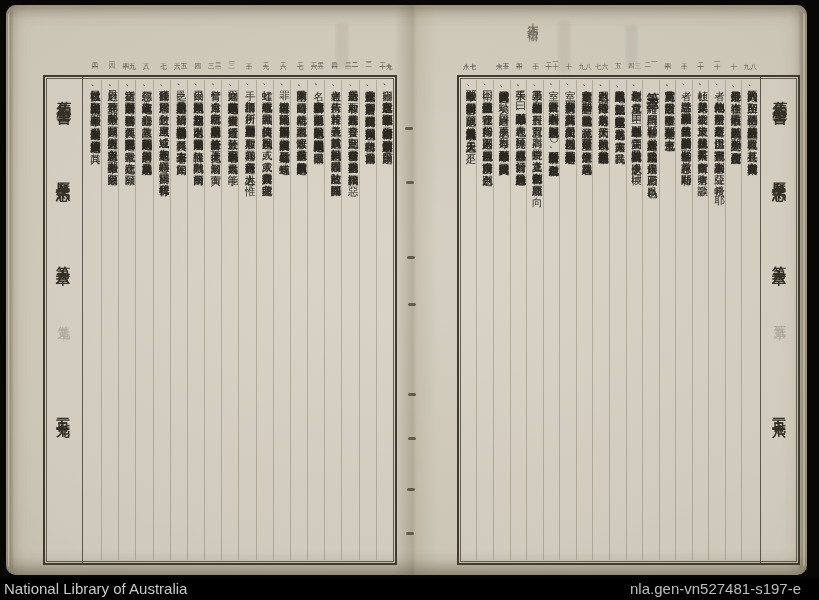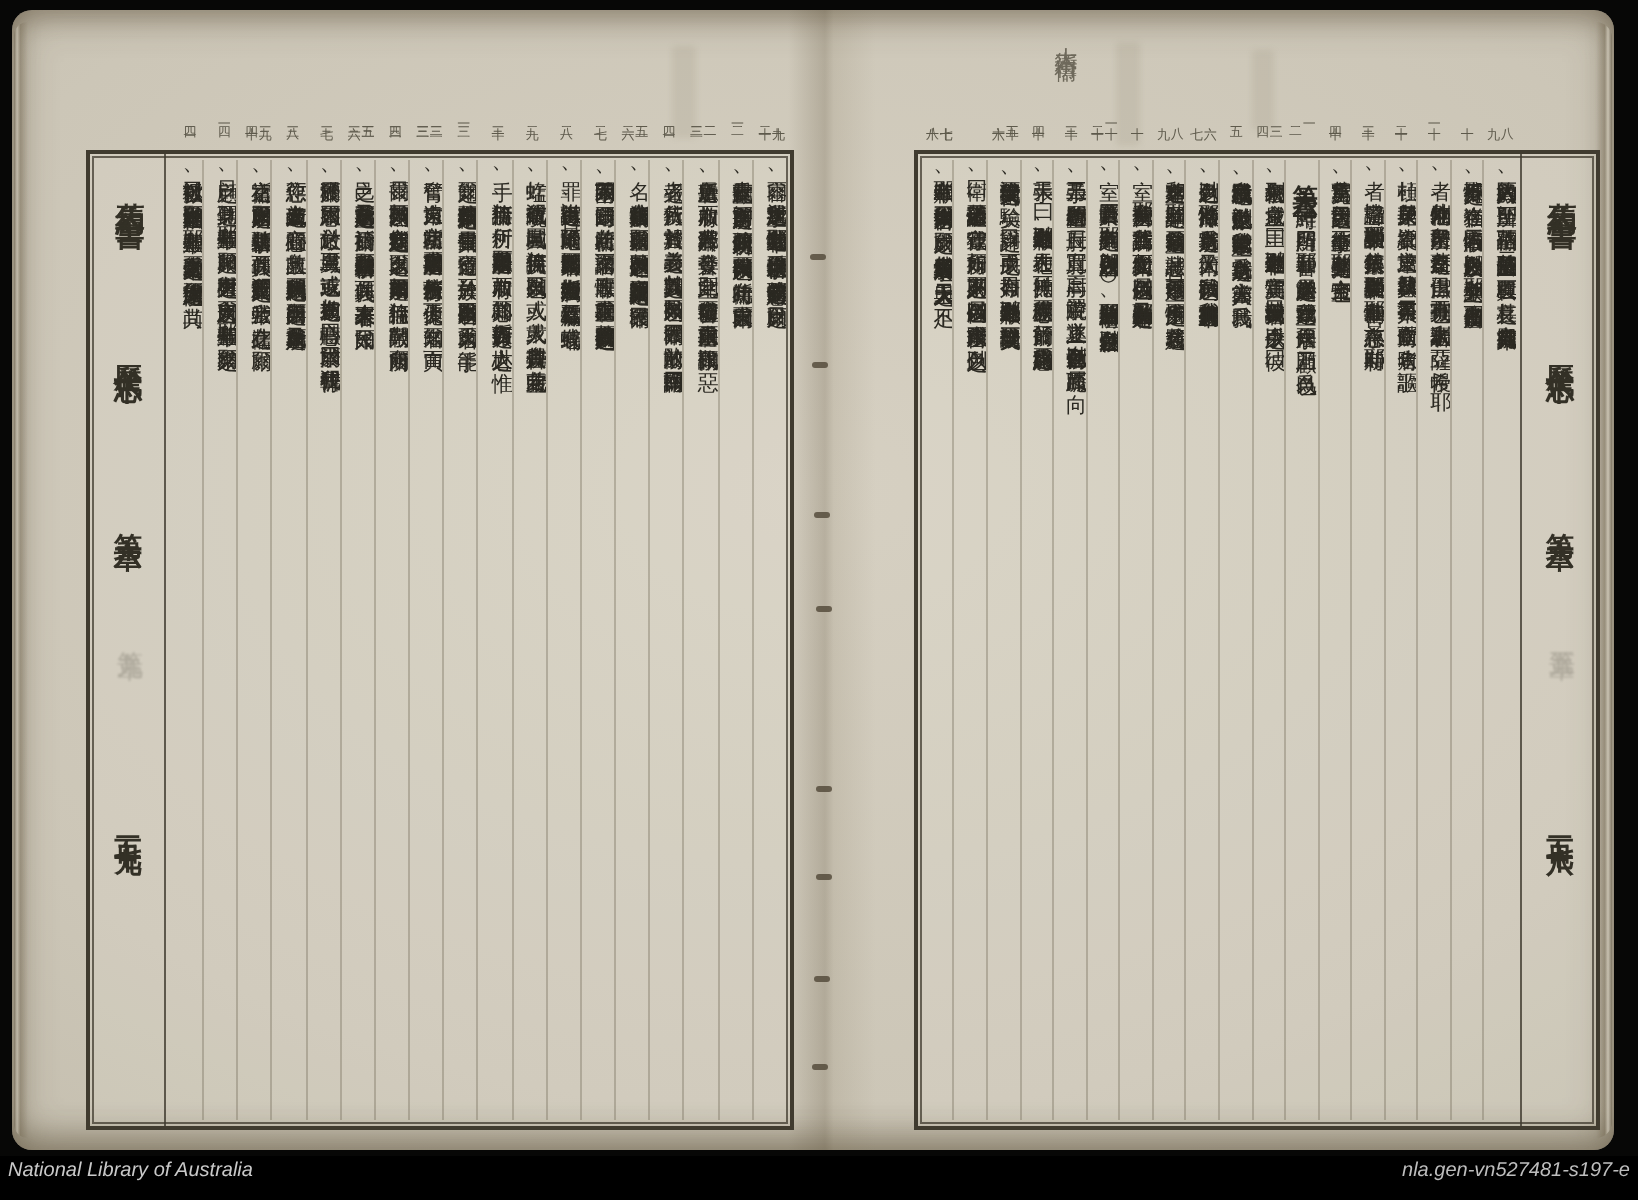--- a/index.html
+++ b/index.html
@@ -95,24 +95,24 @@
     position:absolute;left:519px;top:9px;
     writing-mode:vertical-rl;text-orientation:upright;
     font-size:11.5px;color:#6e695b;letter-spacing:2px;
   }
   
   .smudge{position:absolute;background:rgba(120,112,92,.12);filter:blur(1.5px);border-radius:2px;}
   
   .bottom-bar{
     position:absolute;left:0;right:0;bottom:0;height:22px;background:#000;
     font-family:"Liberation Sans","DejaVu Sans",sans-serif;
-    color:#c9c9c9;font-size:10px;font-style:italic;
+    color:#c9c9c9;font-size:15px;
   }
   .bottom-bar .credit{position:absolute;left:4px;top:2px;}
-  .bottom-bar .image-id{position:absolute;right:4px;top:2px;color:#bdbdbd;}
+  .bottom-bar .image-id{position:absolute;right:18px;top:2px;color:#bdbdbd;}
 </style>
 </head>
 <body>
 
 <div class="paper">
   <div class="gutter"></div>
   <div class="stitch" style="left:399px;top:122px;"></div>
   <div class="stitch" style="left:400px;top:176px;"></div>
   <div class="stitch" style="left:401px;top:251px;"></div>
   <div class="stitch" style="left:402px;top:298px;"></div>

